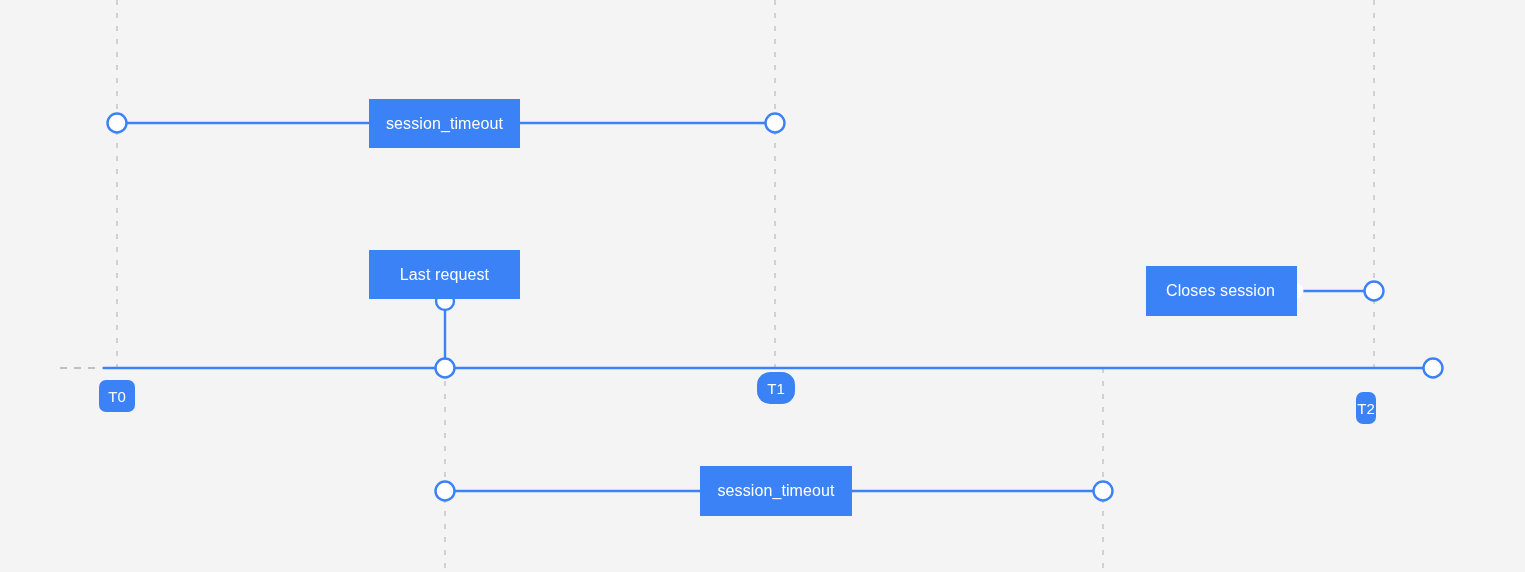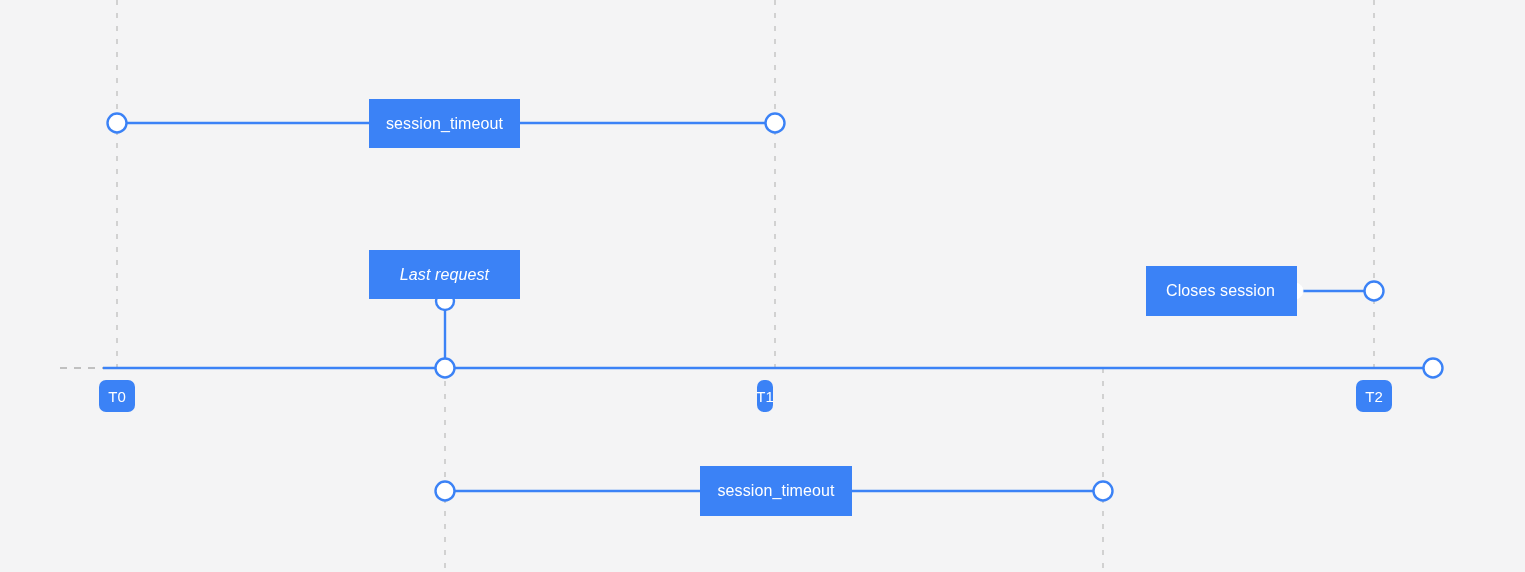--- a/index.html
+++ b/index.html
@@ -110,25 +110,25 @@
 
       <circle cx="1433" cy="368" r="9.5" fill="#ffffff" stroke="#3b82f6" stroke-width="2.4"></circle>
 
       <circle cx="445" cy="491" r="9.5" fill="#ffffff" stroke="#3b82f6" stroke-width="2.4"></circle>
       <circle cx="1103" cy="491" r="9.5" fill="#ffffff" stroke="#3b82f6" stroke-width="2.4"></circle>
     </g>
   </svg>
 
   <div class="label-box" style="left:369px; top:99px; width:151px; height:49px;">session_timeout</div>
 
-  <div class="label-box" style="left:369px; top:250px; width:151px; height:49px;font-style:italic;">Last request</div>
+  <div class="label-box" style="left:369px; top:250px; width:151px; height:49px;">Last request</div>
 
   <div class="label-box" style="left:1146px; top:266px; width:151px; height:50px; justify-content:center; padding-right:2px;">Closes session</div>
 
   <div class="label-box" style="left:700px; top:466px; width:152px; height:50px;">session_timeout</div>
 
   <div class="tick-badge" style="left:99px; top:380px; width:36px; height:32px;">T0</div>
 
-  <div class="tick-badge" style="left:757px; top:380px; width:16px; height:32px;">T1</div>
+  <div class="tick-badge" style="left:757px; top:372px; width:38px; height:32px;border-radius:13px;">T1</div>
 
-  <div class="tick-badge" style="left:1356px; top:380px; width:36px; height:32px;">T2</div>
+  <div class="tick-badge" style="left:1356px; top:392px; width:20px; height:32px;">T2</div>
 
 </div>
 
 </body></html>

